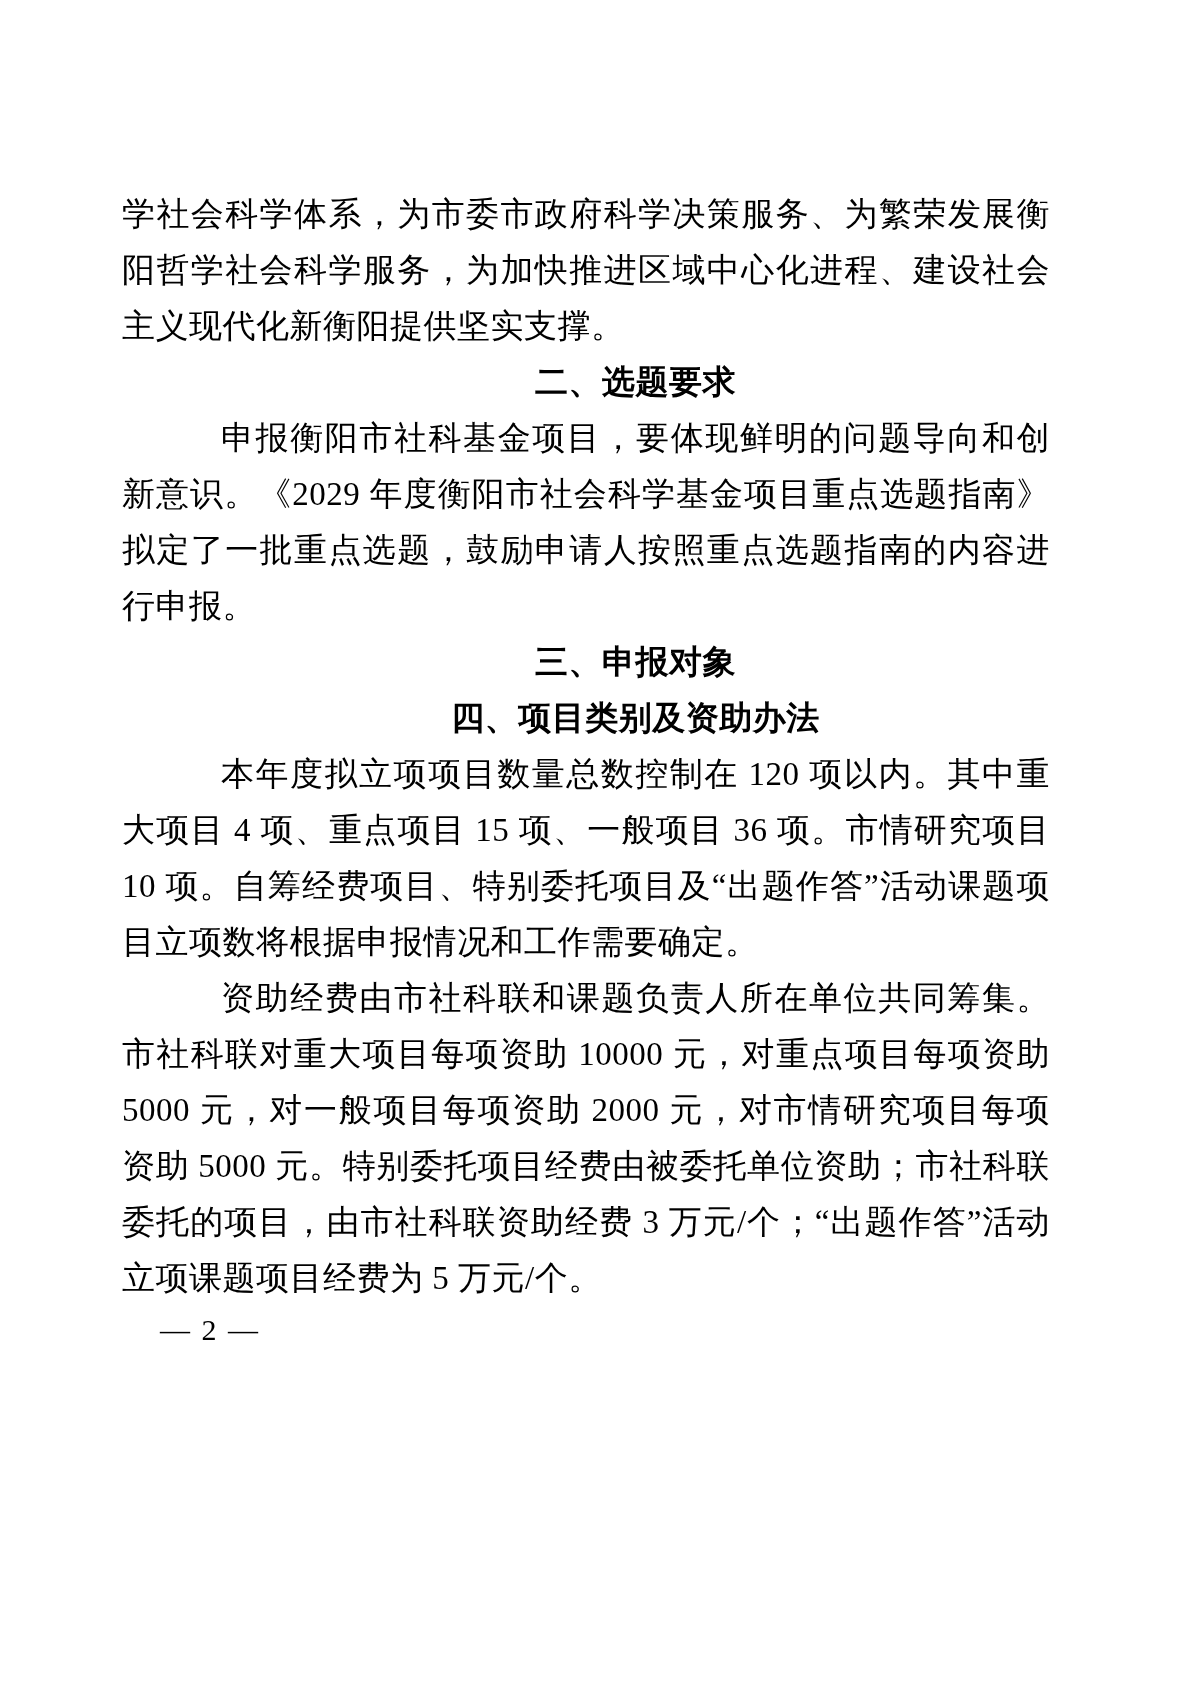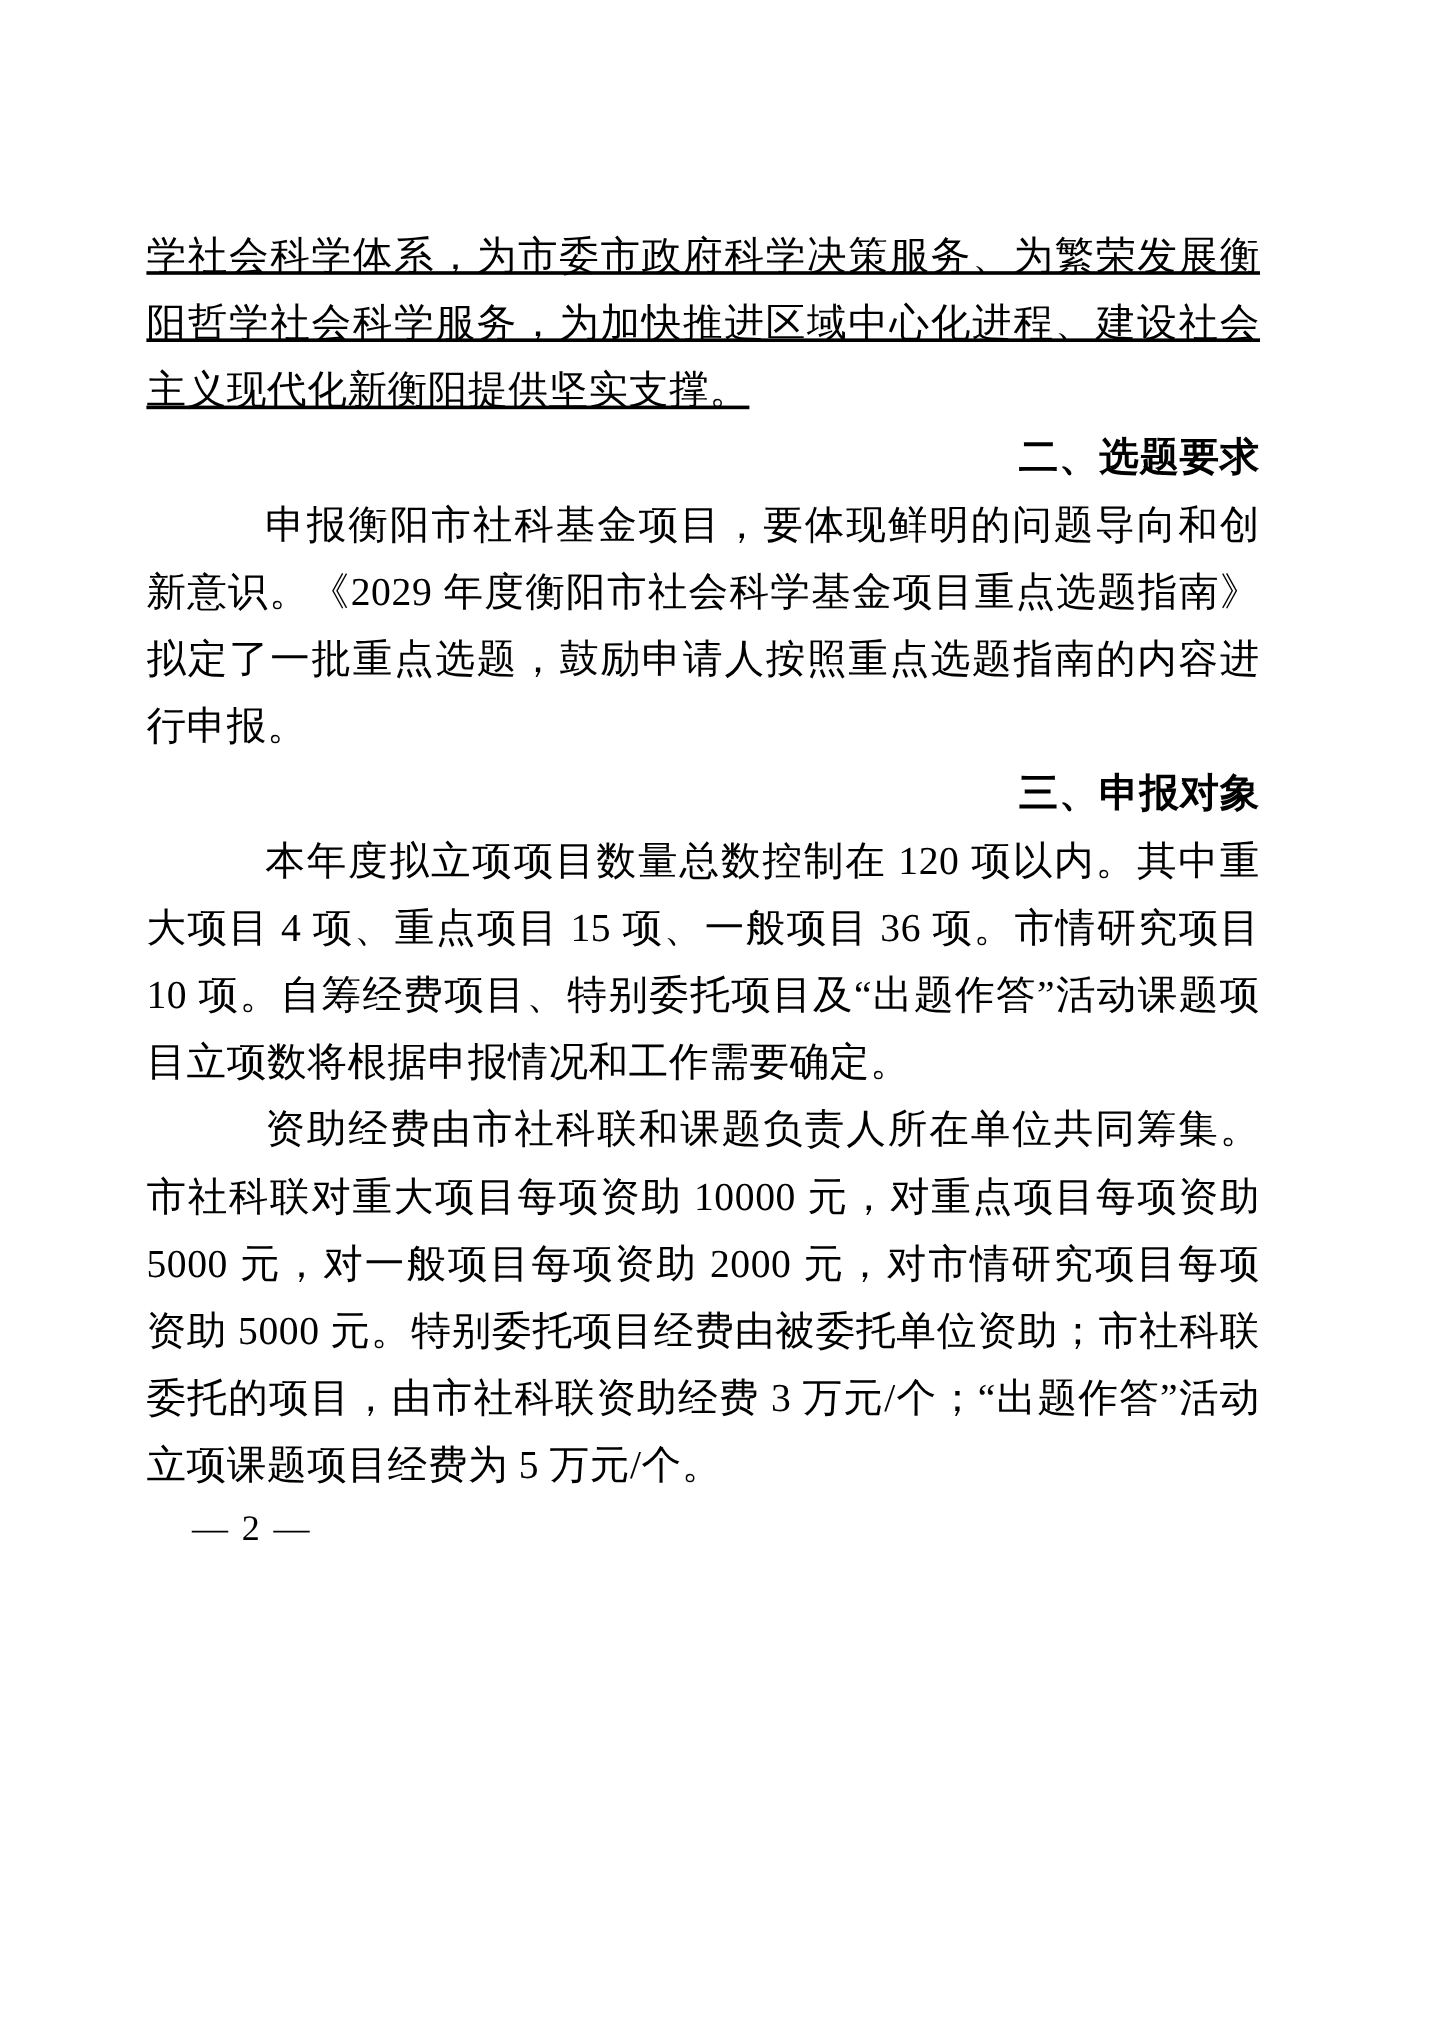--- a/index.html
+++ b/index.html
@@ -25,44 +25,44 @@
     line-height: 56px;
     letter-spacing: 0.5px;
   }
   .paragraph {
     margin: 0;
     text-align: justify;
     text-indent: 3em;
   }
   .paragraph.no-indent {
     text-indent: 0;
-    text-decoration: underline;
   }
   .heading {
     margin: 0;
     font-weight: 700;
     text-indent: 3em;
-    text-align: right;
+    text-align: center;
   }
   .page-footer {
     margin: 4px 0 0 0;
     padding-left: 38px;
     font-size: 30px;
     line-height: 40px;
     letter-spacing: 2px;
     text-align: left;
   }
 </style>
 </head>
 <body>
 
 <div class="page">
   <div class="doc-body">
 
   <div class="paragraph no-indent">学社会科学体系，为市委市政府科学决策服务、为繁荣发展衡阳哲学社会科学服务，为加快推进区域中心化进程、建设社会主义现代化新衡阳提供坚实支撑。</div>
       <div class="heading">二、选题要求</div>
       <div class="paragraph">申报衡阳市社科基金项目，要体现鲜明的问题导向和创新意识。《2029 年度衡阳市社会科学基金项目重点选题指南》拟定了一批重点选题，鼓励申请人按照重点选题指南的内容进行申报。</div>
       <div class="heading">三、申报对象</div>
+      <div class="heading">四、项目类别及资助办法</div>
       <div class="paragraph">本年度拟立项项目数量总数控制在 120 项以内。其中重大项目 4 项、重点项目 15 项、一般项目 36 项。市情研究项目 10 项。自筹经费项目、特别委托项目及“出题作答”活动课题项目立项数将根据申报情况和工作需要确定。</div>
       <div class="paragraph">资助经费由市社科联和课题负责人所在单位共同筹集。市社科联对重大项目每项资助 10000 元，对重点项目每项资助 5000 元，对一般项目每项资助 2000 元，对市情研究项目每项资助 5000 元。特别委托项目经费由被委托单位资助；市社科联委托的项目，由市社科联资助经费 3 万元/个；“出题作答”活动立项课题项目经费为 5 万元/个。</div>
       <div class="page-footer">— 2 —</div>
     </div>
 </div>
 
 </body></html>

